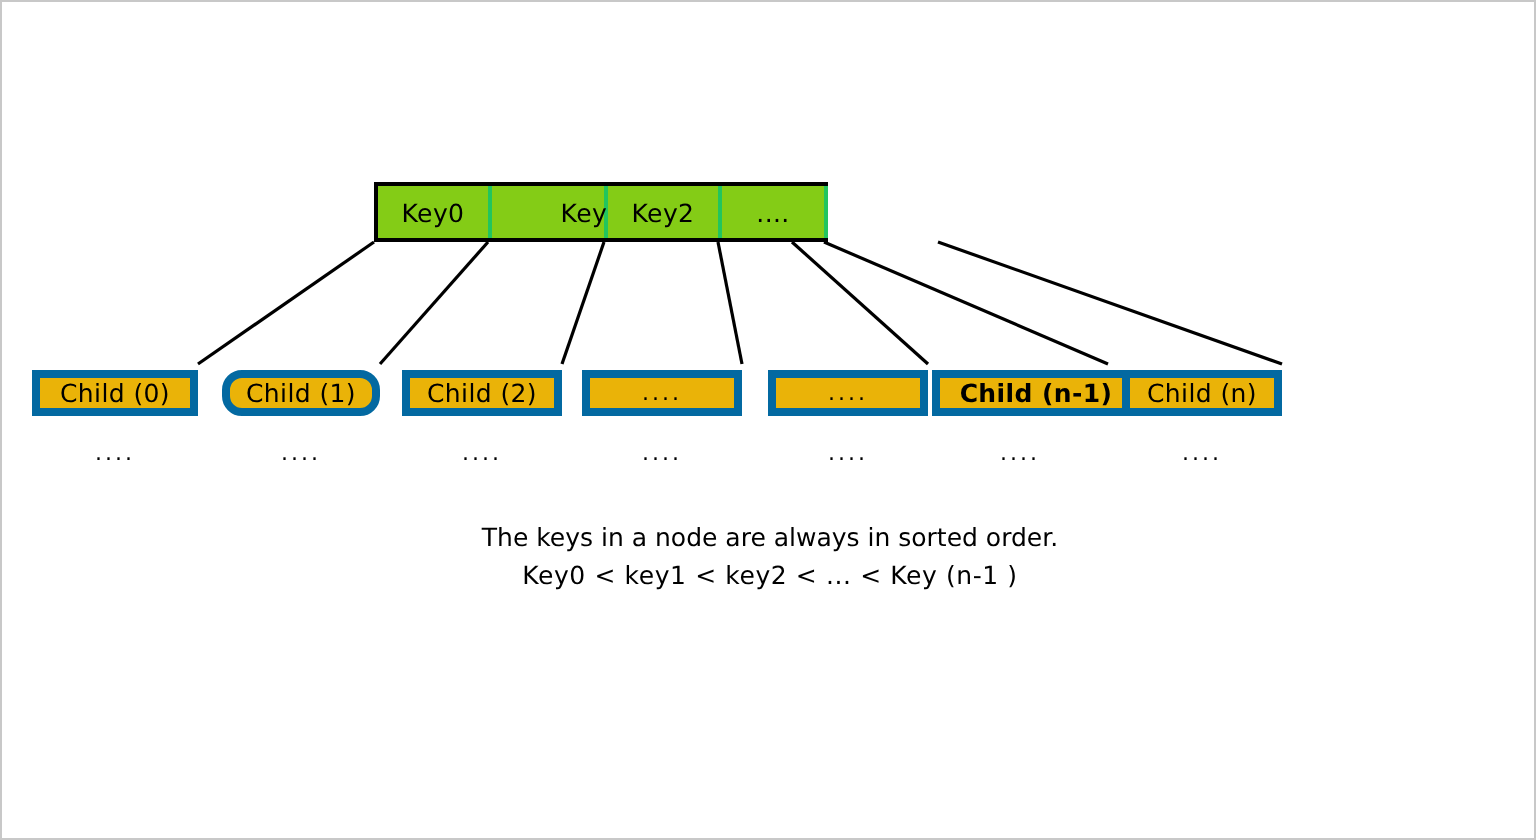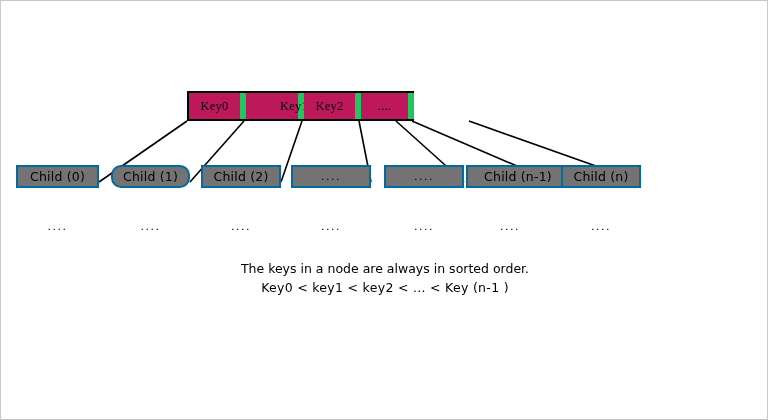--- a/index.html
+++ b/index.html
@@ -36,40 +36,39 @@
     top: 90px;
     height: 30px;
     display: flex;
     z-index: 2;
     border: 2px solid #000000;
     border-right: none;
     box-sizing: border-box;
     background: #ffffff;
   }
   .key-cell {
-    border-right: 6px solid #22c55e;
+    border-right: 2px solid #22c55e;
     box-sizing: border-box;
     display: flex;
     align-items: center;
     justify-content: center;
     font-size: 12.5px;
     letter-spacing: 0.2px;
-    background: #be185d;
+    background: #84cc16;
     white-space: nowrap;
-    font-family: Liberation Serif, serif;
   }
 
   
   .child-node {
     position: absolute;
-    top: 164px;
+    top: 184px;
     height: 23px;
-    border: 2px solid #0369a1;
+    border: 4px solid #0369a1;
     box-sizing: border-box;
-    background: #737373;
+    background: #eab308;
     z-index: 2;
     display: flex;
     align-items: center;
     justify-content: center;
     font-size: 12.5px;
     letter-spacing: 0.2px;
     white-space: nowrap;
   }
   .child-node.ellipsis-box {
     font-size: 11px;
@@ -132,21 +131,21 @@
       <div class="key-cell" style="width: 57px;">Key2</div>
       <div class="key-cell" style="width: 53px;">....</div>
     </div>
 
   <div id="children-layer">
       <div class="child-node" style="left: 15px; width: 83px;">Child (0)</div>
       <div class="child-node" style="left: 110px; width: 79px; border-radius: 10px;">Child (1)</div>
       <div class="child-node" style="left: 200px; width: 80px;">Child (2)</div>
       <div class="child-node ellipsis-box" style="left: 290px; width: 80px;">....</div>
       <div class="child-node ellipsis-box" style="left: 383px; width: 80px;">....</div>
-      <div class="child-node" style="left: 465px; width: 104px;">Child (n-1)</div>
+      <div class="child-node" style="left: 465px; width: 104px; font-weight: bold;">Child (n-1)</div>
       <div class="child-node" style="left: 560px; width: 80px;">Child (n)</div>
     </div>
 
   <div id="dots-layer">
       <div class="subtree-dots" style="left: 15px; width: 83px;">....</div>
       <div class="subtree-dots" style="left: 110px; width: 79px;">....</div>
       <div class="subtree-dots" style="left: 200px; width: 80px;">....</div>
       <div class="subtree-dots" style="left: 290px; width: 80px;">....</div>
       <div class="subtree-dots" style="left: 383px; width: 80px;">....</div>
       <div class="subtree-dots" style="left: 465px; width: 88px;">....</div>

